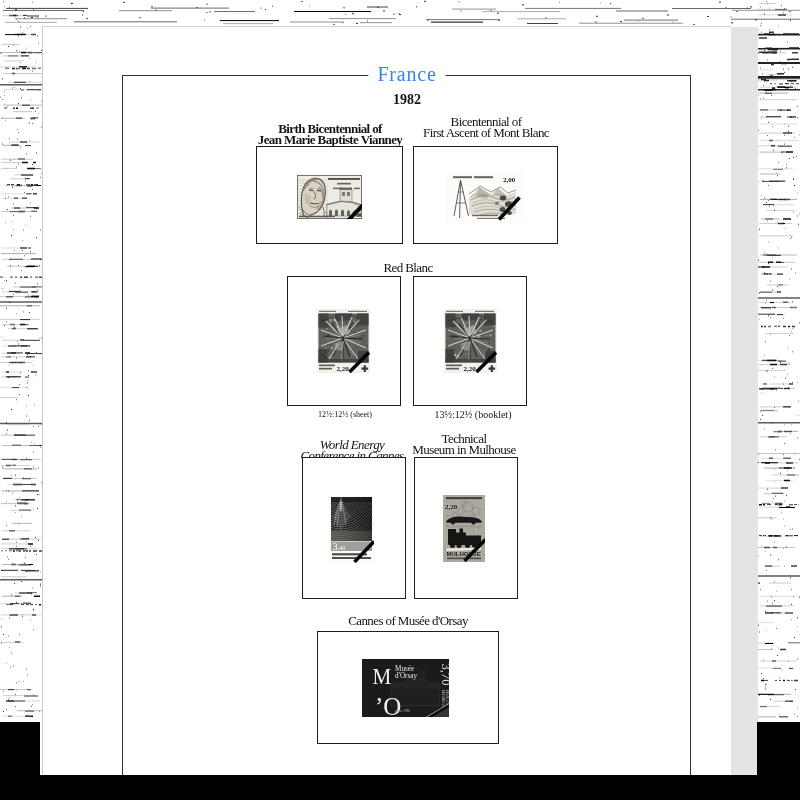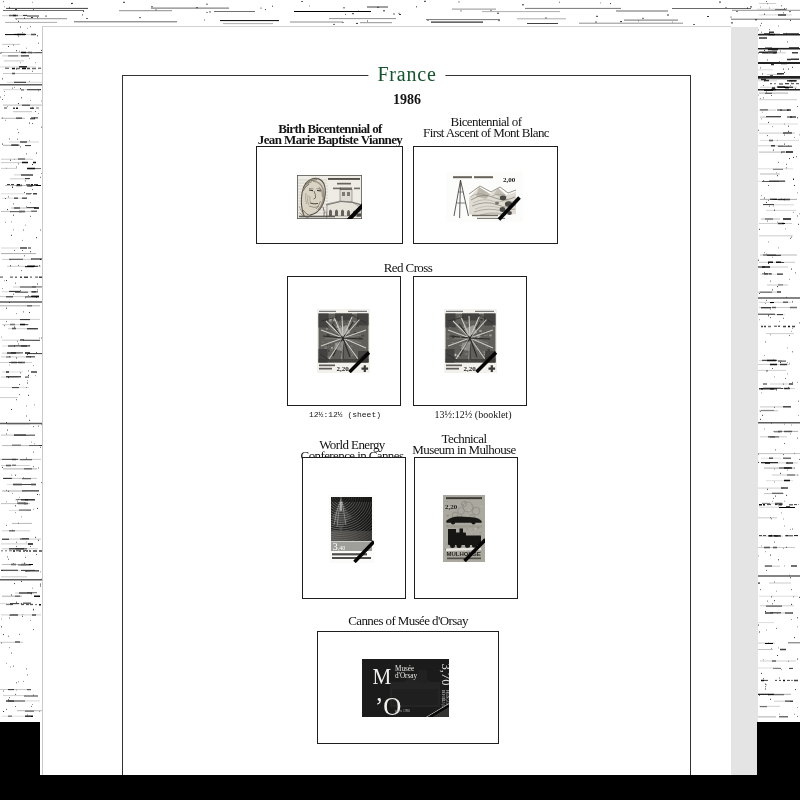--- a/index.html
+++ b/index.html
@@ -70,23 +70,23 @@
     <path stroke="#000" stroke-width="1.5" stroke-opacity="0.8" fill="none" d="M12 32.2h5M3 38h7M12 34.4h6M2 37.9h7M15 49.8h5M2 52.2h9M11 52h9M11 49.6h10M34 59.3h8M24 63.5h6M14 64.5h3M30 59.5h4M7 80.6h5M20 73.7h7M13 76h3M4 79.4h5M14 89.5h5M15 88h3M28 87.7h4M7 90.2h9"></path>
     <path stroke="#222" stroke-width="2.0" fill="none" d="M0 63.1h43M0 77.1h43"></path>
   </svg>
 
 <div class="abs" style="left:731px;top:27px;width:27px;height:748px;background:#e4e4e4;"></div>
 
 <div class="abs" style="left:42px;top:26px;width:689px;height:749px;background:#ffffff;border-left:1px solid #c9c9c9;border-top:1px solid #d2d2d2;box-sizing:border-box;"></div>
 
 <div class="abs" style="left:122px;top:75px;width:567px;height:700px;border-top:1.6px solid #333333;border-left:1.8px solid #333333;border-right:1.8px solid #333333;"></div>
 
-<div class="abs" style="left:407px;top:75px;transform:translate(-50%,-54%);background:#fff;padding:0 9px;font-size:20px;letter-spacing:0.8px;color:#14532d;">France</div>
-
-<div class="cap" style="left:377px;top:93.5px;width:60px;font-size:14px;letter-spacing:0;font-weight:bold;">1986</div>
+<div class="abs" style="left:407px;top:75px;transform:translate(-50%,-54%);background:#fff;padding:0 9px;font-size:20px;letter-spacing:0.8px;color:#3b82f6;">France</div>
+
+<div class="cap" style="left:377px;top:93.5px;width:60px;font-size:14px;letter-spacing:0;font-weight:bold;">1982</div>
 
 <div class="cap" style="left:250px;top:122.5px;width:160px;font-weight:bold;">Birth Bicentennial of<br>Jean Marie Baptiste Vianney</div>
 
 <div class="cap" style="left:406px;top:116px;width:160px;">Bicentennial of<br>First Ascent of Mont Blanc</div>
 
 <div class="box" style="left:256px;top:146px;width:145px;height:95.5px;"></div>
 
 <div class="box" style="left:413px;top:146px;width:143px;height:95.5px;"></div>
 
 <svg class="abs" style="left:297px;top:175px" width="65" height="44" viewBox="0 0 65 44">
@@ -170,21 +170,21 @@
     <ellipse cx="62.5" cy="32" rx="3.6" ry="2.8"></ellipse>
     <ellipse cx="56.5" cy="37.5" rx="2.8" ry="2.4"></ellipse>
     <ellipse cx="63.5" cy="41" rx="2.4" ry="2"></ellipse>
     <ellipse cx="51" cy="31" rx="2" ry="1.6" opacity="0.7"></ellipse>
   </g>
   <rect x="26" y="42.8" width="26" height="1.4" fill="#6e695f"></rect>
   <rect x="31" y="45.8" width="28" height="1.2" fill="#837d72"></rect>
   <path d="M53 47.5 L73.5 25.5" stroke="#060606" stroke-width="3.6"></path>
 </svg>
 
-<div class="cap" style="left:348px;top:262px;width:120px;">Red Cross</div>
+<div class="cap" style="left:348px;top:262px;width:120px;">Red Blanc</div>
 
 <div class="box" style="left:287px;top:276px;width:112px;height:128px;"></div>
 
 <div class="box" style="left:413px;top:276px;width:112px;height:128px;"></div>
 
 <svg class="abs" style="left:317px;top:309px" width="53" height="64" viewBox="0 0 53 64">
   <rect width="53" height="64" fill="#f3f1ec"></rect>
   <rect x="2" y="1.8" width="17" height="1.2" fill="#777"></rect>
   <rect x="31" y="1.8" width="19" height="1.2" fill="#777"></rect>
   <rect x="1.5" y="4.5" width="50" height="49" fill="#605f5a"></rect>
@@ -350,25 +350,25 @@
   <path d="M20 20 L30 16 L33 24 L24 27 z" fill="#cfcdc6" opacity="0.55"></path>
   <path d="M18 34 L27 32 L25 42 L17 40 z" fill="#c5c3bc" opacity="0.45"></path>
   <rect x="1.5" y="50" width="50" height="3.5" fill="#3b3b38" opacity="0.8"></rect>
   <rect x="2" y="55.5" width="16" height="1.7" fill="#5e5c58"></rect>
   <rect x="2" y="58.8" width="13" height="1.7" fill="#5e5c58"></rect>
   <text x="19.5" y="61.8" font-family="Liberation Serif" font-size="7" font-weight="bold" fill="#202020">2,20</text>
   <path d="M44.5 58.5 h2.2 v-2.2 h2.2 v2.2 h2.2 v2.2 h-2.2 v2.2 h-2.2 v-2.2 h-2.2 z" fill="#3a3a38"></path>
   <path d="M32.5 63 L52 43.5" stroke="#060606" stroke-width="3.5"></path>
 </svg>
 
-<div class="cap" style="left:295px;top:409px;width:100px;font-size:8px;letter-spacing:0;font-family:Liberation Mono, monospace;">12½:12½ (sheet)</div>
+<div class="cap" style="left:295px;top:409px;width:100px;font-size:8px;letter-spacing:0;">12½:12½ (sheet)</div>
 
 <div class="cap" style="left:423px;top:409px;width:100px;font-size:10px;letter-spacing:0;">13½:12½ (booklet)</div>
 
-<div class="cap" style="left:272px;top:439px;width:160px;">World Energy<br>Conference in Cannes</div>
+<div class="cap" style="left:272px;top:439px;width:160px;font-style:italic;">World Energy<br>Conference in Cannes</div>
 
 <div class="cap" style="left:384px;top:433px;width:160px;">Technical<br>Museum in Mulhouse</div>
 
 <div class="box" style="left:302px;top:457px;width:102px;height:140px;"></div>
 
 <div class="box" style="left:414px;top:457px;width:102px;height:140px;"></div>
 
 <svg class="abs" style="left:329px;top:495px" width="45" height="68" viewBox="0 0 45 68">
   <rect width="45" height="68" fill="#fbfbfa"></rect>
   <defs>

